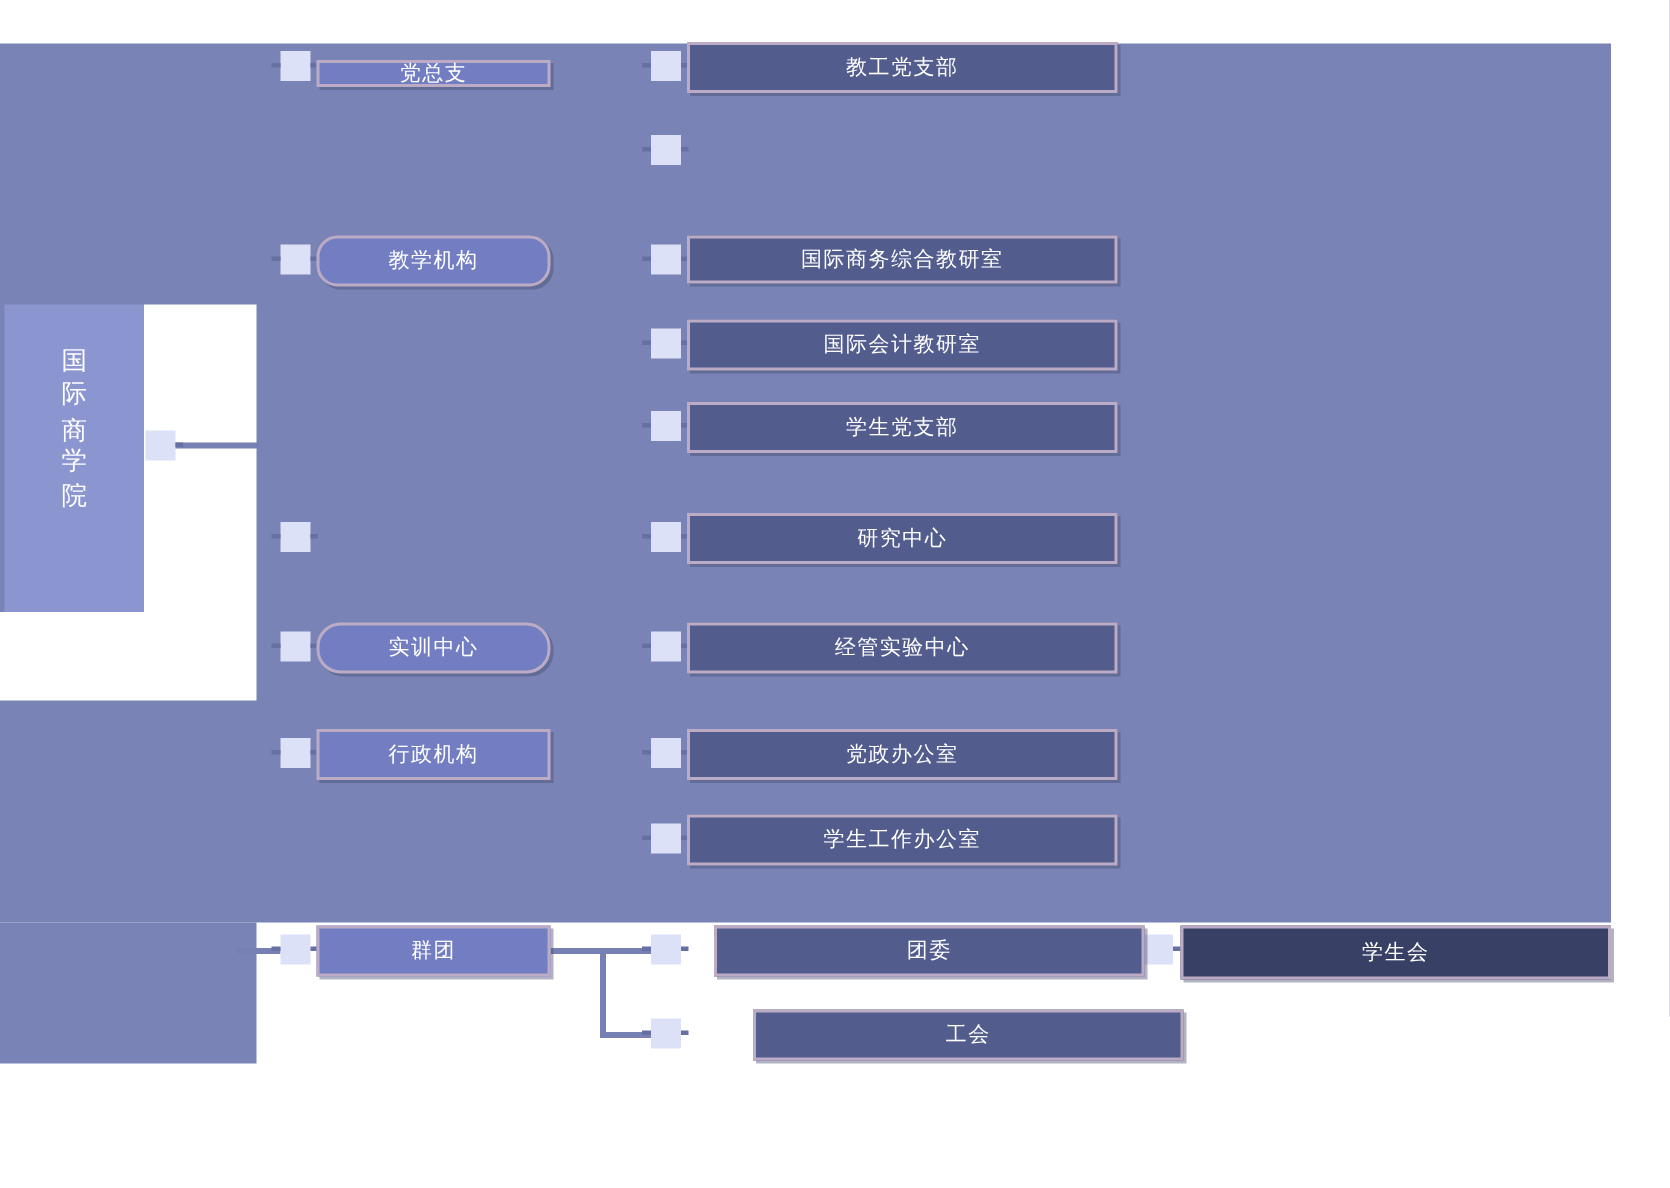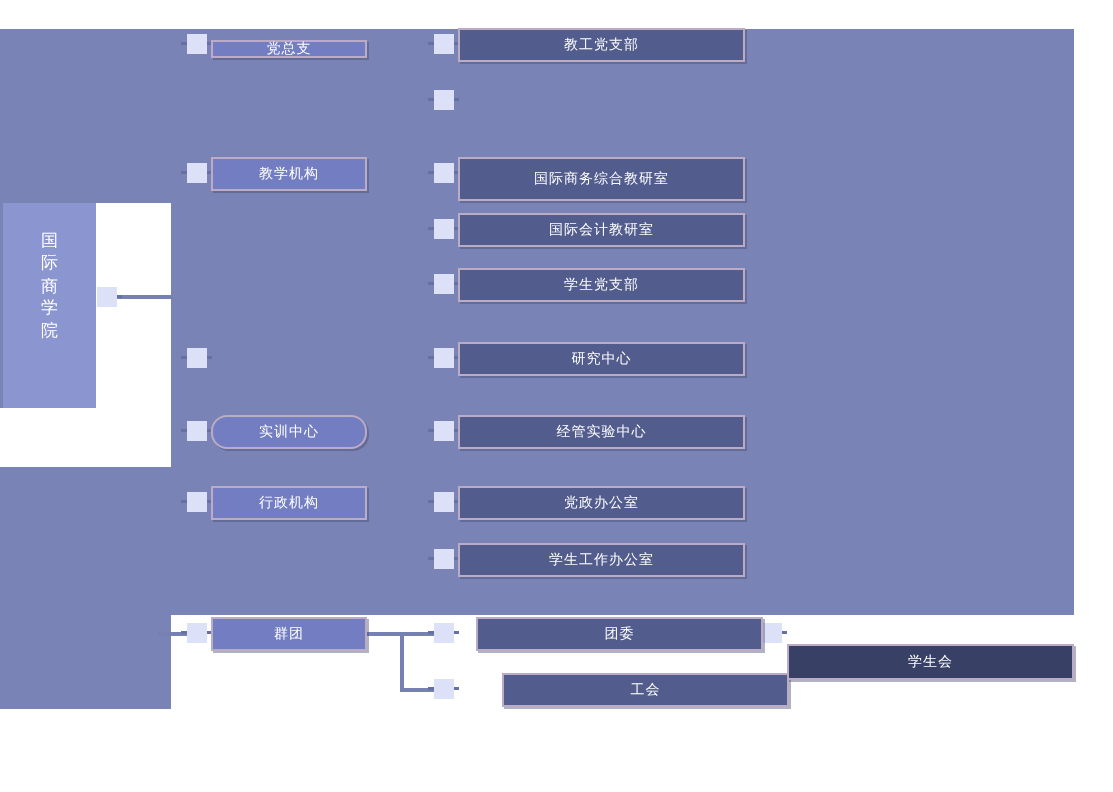--- a/index.html
+++ b/index.html
@@ -74,37 +74,37 @@
 
   <div class="handle" style="left:762px;top:623px;"></div>
 
   <div class="root-node" style="left:3px;top:203px;width:93px;height:205px;">
     <span class="root-label">国际商学院</span>
   </div>
 
   <div class="node lvl2" style="left:211px;top:40px;width:156px;height:18px;">
     <span>党总支</span>
   </div>
-  <div class="node lvl2" style="left:211px;top:157px;width:156px;height:34px;">
+  <div class="node lvl2" style="left:211px;top:157px;width:156px;height:34px;border-radius:14px;">
     <span>教学机构</span>
   </div>
   <div class="node lvl2" style="left:211px;top:415px;width:156px;height:34px;border-radius:16px;">
     <span>实训中心</span>
   </div>
   <div class="node lvl2" style="left:211px;top:486px;width:156px;height:34px;">
     <span>行政机构</span>
   </div>
   <div class="node lvl2" style="left:211px;top:617px;width:156px;height:34px;">
     <span>群团</span>
   </div>
 
   <div class="node lvl3" style="left:458px;top:28px;width:287px;height:34px;">
     <span>教工党支部</span>
   </div>
-  <div class="node lvl3" style="left:458px;top:157px;width:287px;height:44px;">
+  <div class="node lvl3" style="left:458px;top:157px;width:287px;height:32px;">
     <span>国际商务综合教研室</span>
   </div>
   <div class="node lvl3" style="left:458px;top:213px;width:287px;height:34px;">
     <span>国际会计教研室</span>
   </div>
   <div class="node lvl3" style="left:458px;top:268px;width:287px;height:34px;">
     <span>学生党支部</span>
   </div>
   <div class="node lvl3" style="left:458px;top:415px;width:287px;height:34px;">
     <span>经管实验中心</span>
@@ -118,17 +118,17 @@
   <div class="node lvl3" style="left:458px;top:543px;width:287px;height:34px;">
     <span>学生工作办公室</span>
   </div>
   <div class="node lvl3" style="left:476px;top:617px;width:287px;height:34px;">
     <span>团委</span>
   </div>
   <div class="node lvl3" style="left:458px;top:673px;width:287px;height:34px;margin-left:44px;">
     <span>工会</span>
   </div>
 
-  <div class="node lvl4" style="left:787px;top:617px;width:287px;height:36px;margin-top:27px;">
+  <div class="node lvl4" style="left:787px;top:617px;width:287px;height:36px;">
     <span>学生会</span>
   </div>
 
 </div>
 
 </body></html>

